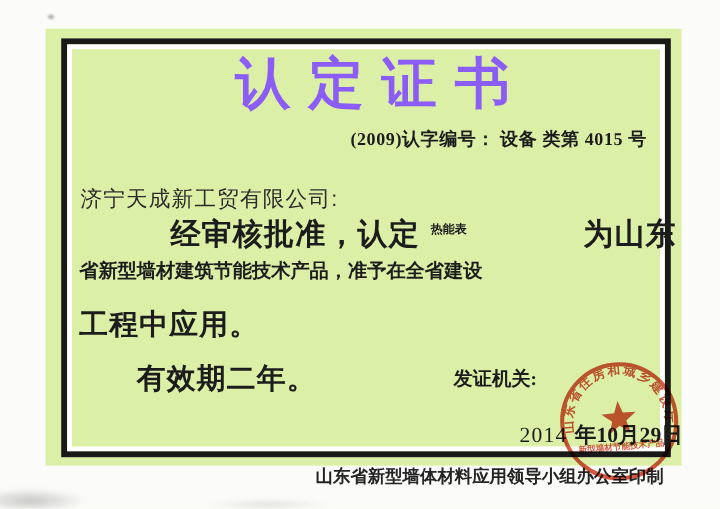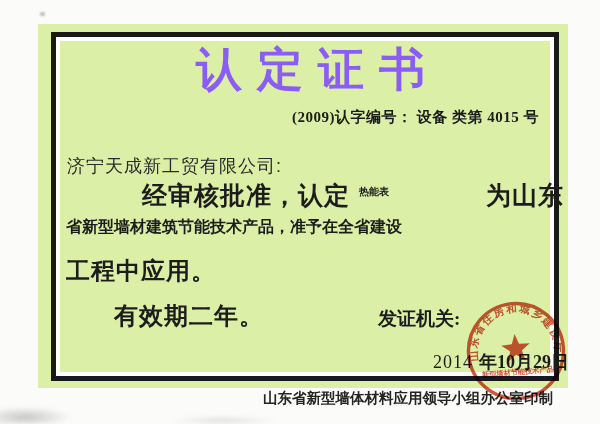--- a/index.html
+++ b/index.html
@@ -42,21 +42,21 @@
   }
   .body-lead  { left: 95px;  top: 182px; font-size: 25px; font-weight: 700; letter-spacing: 1px; margin-left: 47px; }
   .body-product {
     left: 359px; top: 186px; font-size: 10px; font-weight: 700;
     font-family: "Liberation Sans", sans-serif;
   }
   .body-tail  { left: 466px; top: 182px; font-size: 25px; font-weight: 700; letter-spacing: 1px; margin-left: 20px; }
   .body-line2 { left: 66px;  top: 218px; font-size: 16px; font-weight: 700; }
   .body-line3 { left: 66px;  top: 258px; font-size: 24px; font-weight: 700; letter-spacing: 1px; text-align: right; }
   .validity   { left: 114px; top: 303px; font-size: 24px; font-weight: 700; letter-spacing: 1px; }
-  .issuer     { left: 378px; top: 308px; font-size: 19px; font-weight: 700; text-align: center; }
+  .issuer     { left: 378px; top: 308px; font-size: 16px; font-weight: 700; text-align: center; }
   .date       { left: 433px; top: 352px; font-size: 18px; z-index: 2; }
   .date .year { font-weight: 400; letter-spacing: 1px; }
   .date .rest { font-weight: 700; margin-left: 6px; }
   .footer     { left: 263px; top: 390px; font-size: 14.5px; font-weight: 700; color: #242424; }
 
   .seal {
     position: absolute; left: 464px; top: 299px;
     width: 104px; height: 104px;
     mix-blend-mode: multiply; opacity: .92; z-index: 5;
   }

